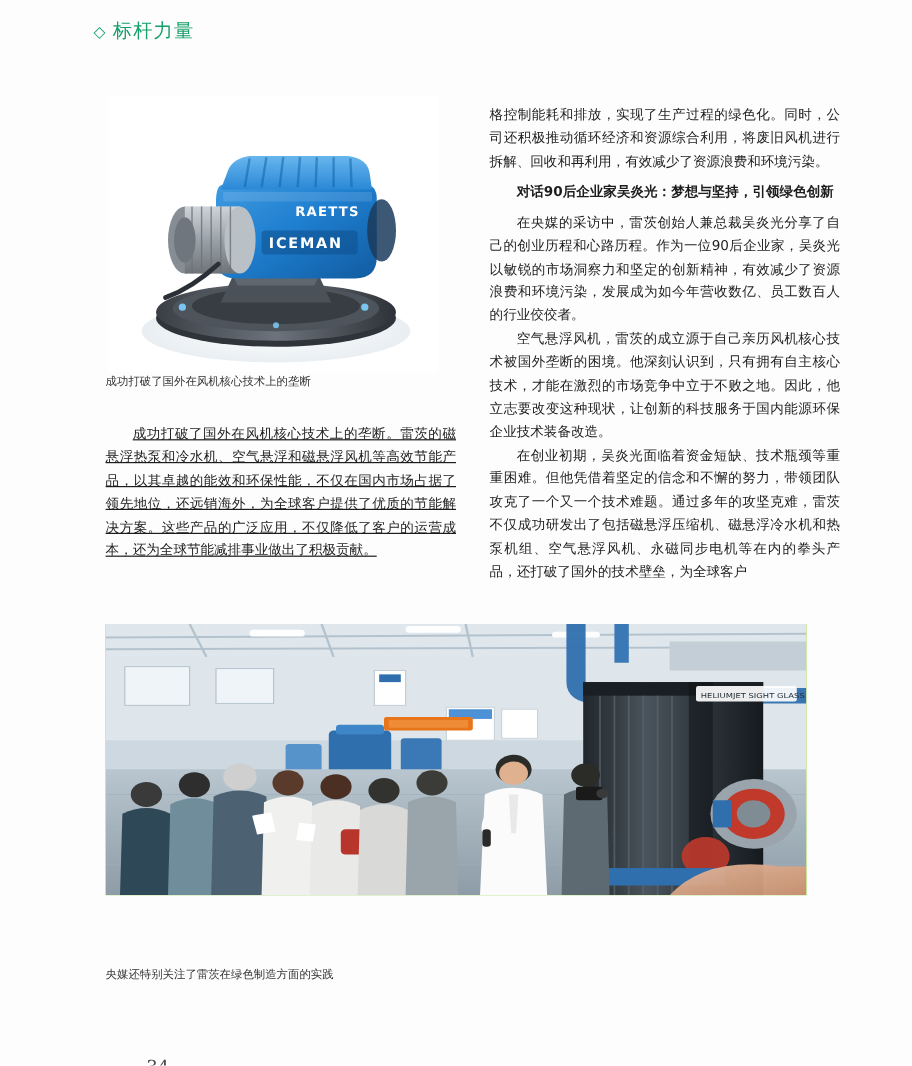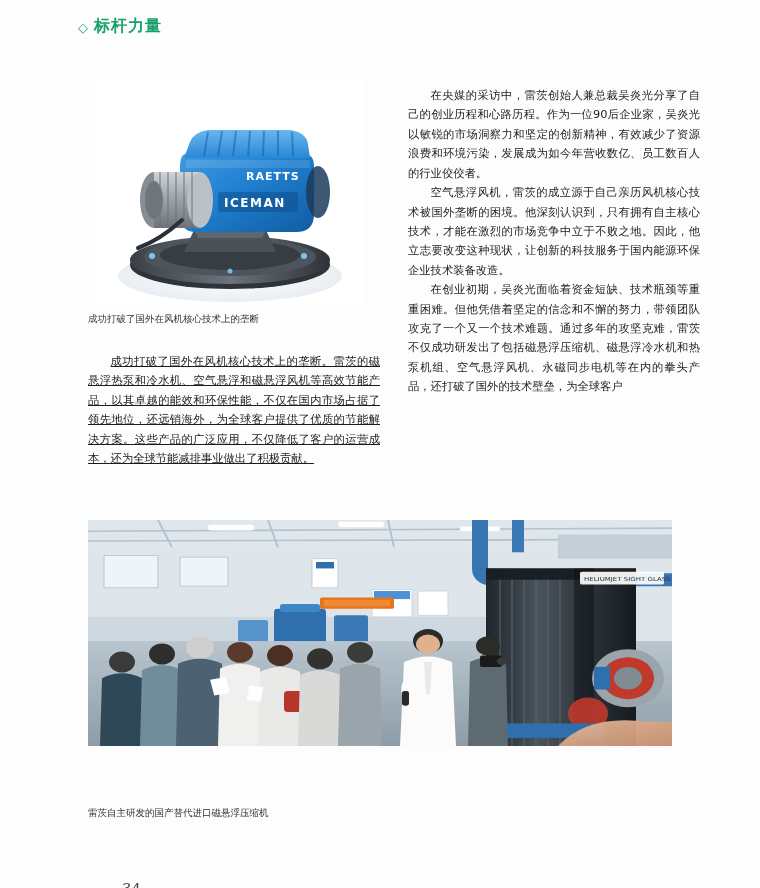--- a/index.html
+++ b/index.html
@@ -34,21 +34,21 @@
   }
   .diamond-icon {
     color: #18a06b;
     font-size: 13px;
     line-height: 1;
     transform: translateY(1px);
   }
   .section-title {
     color: #18a06b;
     font-size: 16px;
-    font-weight: bold;
+    font-weight: normal;
     letter-spacing: 1px;
   }
 
   
   .machine-figure {
     position: absolute;
     left: 90px;
     top: 80px;
     width: 275px;
     height: 230px;
@@ -261,20 +261,22 @@
     </svg>
   </div>
 
   <div class="machine-caption">成功打破了国外在风机核心技术上的垄断</div>
 
   <div class="col-left">
     <p class="para">成功打破了国外在风机核心技术上的垄断。雷茨的磁悬浮热泵和冷水机、空气悬浮和磁悬浮风机等高效节能产品，以其卓越的能效和环保性能，不仅在国内市场占据了领先地位，还远销海外，为全球客户提供了优质的节能解决方案。这些产品的广泛应用，不仅降低了客户的运营成本，还为全球节能减排事业做出了积极贡献。</p>
   </div>
 
   <div class="col-right">
+    <p class="para no-indent">格控制能耗和排放，实现了生产过程的绿色化。同时，公司还积极推动循环经济和资源综合利用，将废旧风机进行拆解、回收和再利用，有效减少了资源浪费和环境污染。</p>
+    <p class="subhead">对话90后企业家吴炎光：梦想与坚持，引领绿色创新</p>
     <p class="para">在央媒的采访中，雷茨创始人兼总裁吴炎光分享了自己的创业历程和心路历程。作为一位90后企业家，吴炎光以敏锐的市场洞察力和坚定的创新精神，有效减少了资源浪费和环境污染，发展成为如今年营收数亿、员工数百人的行业佼佼者。</p>
     <p class="para">空气悬浮风机，雷茨的成立源于自己亲历风机核心技术被国外垄断的困境。他深刻认识到，只有拥有自主核心技术，才能在激烈的市场竞争中立于不败之地。因此，他立志要改变这种现状，让创新的科技服务于国内能源环保企业技术装备改造。</p>
     <p class="para">在创业初期，吴炎光面临着资金短缺、技术瓶颈等重重困难。但他凭借着坚定的信念和不懈的努力，带领团队攻克了一个又一个技术难题。通过多年的攻坚克难，雷茨不仅成功研发出了包括磁悬浮压缩机、磁悬浮冷水机和热泵机组、空气悬浮风机、永磁同步电机等在内的拳头产品，还打破了国外的技术壁垒，为全球客户</p>
   </div>
 
   <div class="photo-figure">
     <svg class="photo-canvas" viewBox="0 0 584 280" preserveAspectRatio="none">
       <defs>
         <linearGradient id="ceil" x1="0" y1="0" x2="0" y2="1">
           <stop offset="0%" stop-color="#e8eef3"></stop>
@@ -406,21 +408,21 @@
         <circle cx="414" cy="175" r="5" fill="#3a3a3a"></circle>
       </g>
 
       <rect x="124" y="196" width="16" height="20" fill="#ffffff" transform="rotate(-12 132 206)"></rect>
       <rect x="160" y="206" width="14" height="18" fill="#ffffff" transform="rotate(8 167 215)"></rect>
 
       <path d="M470 280 Q500 240 560 250 L584 250 L584 280 Z" fill="url(#skinG)" opacity="0.95"></path>
     </svg>
   </div>
 
-  <div class="photo-caption">雷茨自主研发的国产替代进口磁悬浮压缩机</div>
+  <div class="photo-caption">央媒还特别关注了雷茨在绿色制造方面的实践</div>
 
   <div class="footer-rule"></div>
   <div class="footer">
     <span class="footer-page">34</span>
     <span class="footer-sep">|</span>
     <span class="footer-title">广东环保产业</span>
   </div>
 
 </div>
 

